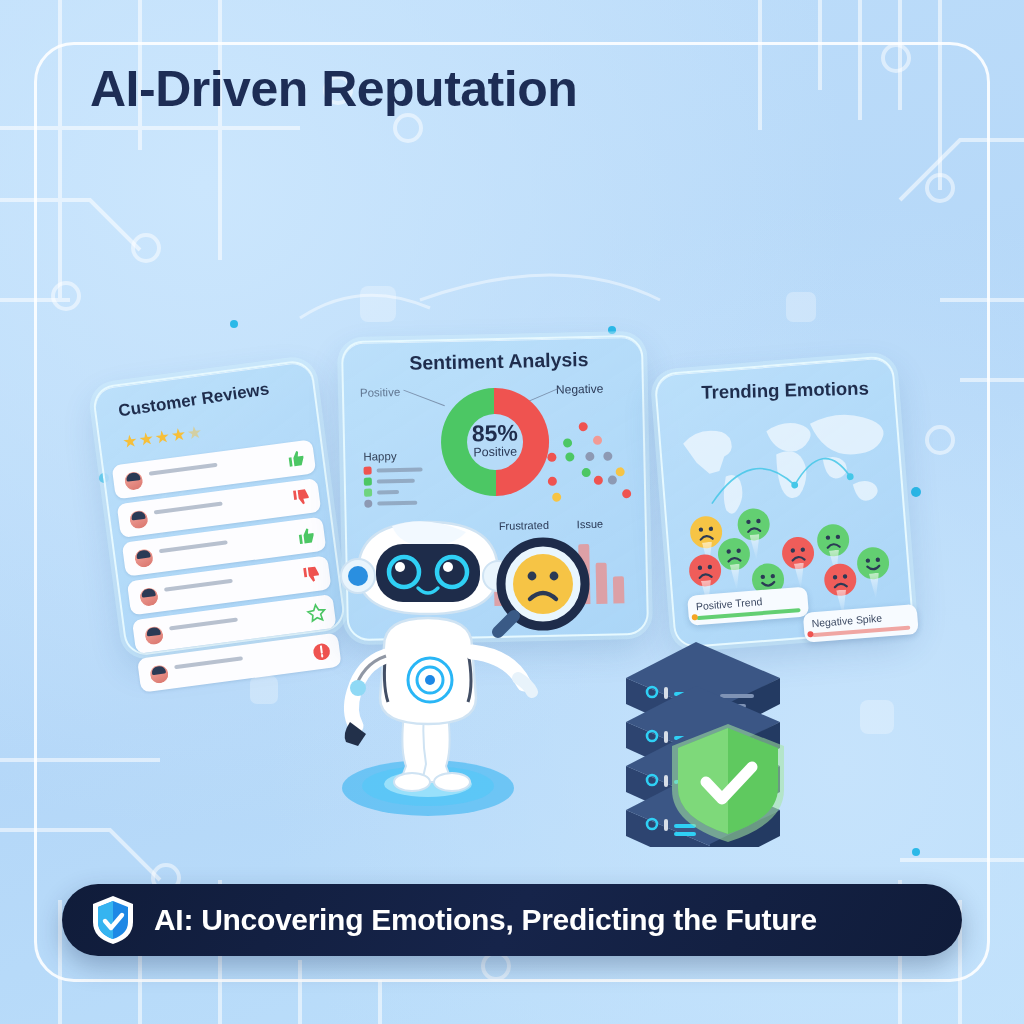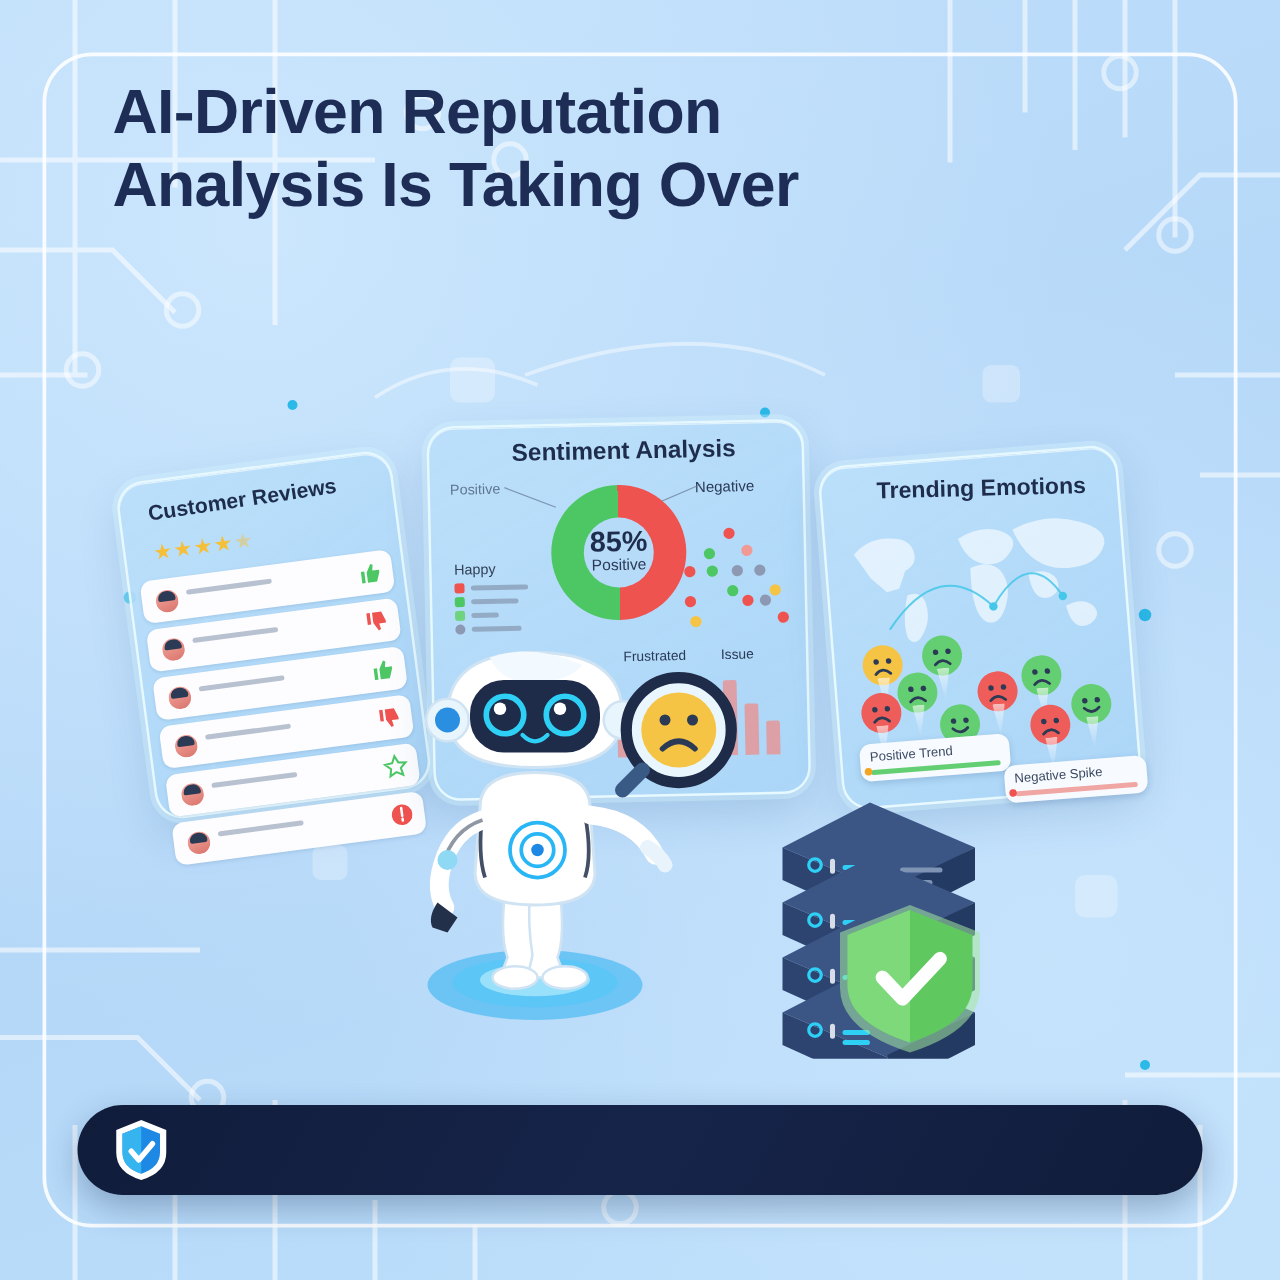--- a/index.html
+++ b/index.html
@@ -146,21 +146,20 @@
       <path d="M660 300 Q560 250 420 300"></path>
       <path d="M300 318 q60 -40 130 -10"></path>
     </g>
   </svg>
 
   <div class="frame"></div>
 
   <div class="header">
     <h1 class="title">
       <span>AI-Driven Reputation</span>
-      <span class="l2">Analysis Is Taking Over</span>
     </h1>
   </div>
 
   <div class="panel" id="p-reviews">
     <div class="panel-title">Customer Reviews</div>
     <div class="stars">
       <span>★★★★</span><span style="opacity:.45">★</span>
     </div>
     <div class="rev-list">
       <div class="rev-row" style="margin-top:18px">
@@ -482,15 +481,16 @@
     </g>
   </svg>
 
   <div class="banner">
     <svg width="46" height="52" viewBox="0 0 46 52">
       <path d="M23 2 L43 10 v18 q0 16 -20 22 -20-6 -20-22 V10 z" fill="#fff"></path>
       <path d="M23 7 L38 13 v15 q0 12 -15 17 -15-5 -15-17 V13 z" fill="#1e88e5"></path>
       <path d="M23 7 v38 q-15-5 -15-17 V13 z" fill="#35b4f0"></path>
       <path d="M15 27 l6 7 11-13" fill="none" stroke="#fff" stroke-width="4.4" stroke-linecap="round" stroke-linejoin="round"></path>
     </svg>
+    <div class="banner-text">AI: Uncovering Emotions, Predicting the Future</div>
   </div>
 
 </div>
 
 </body></html>

